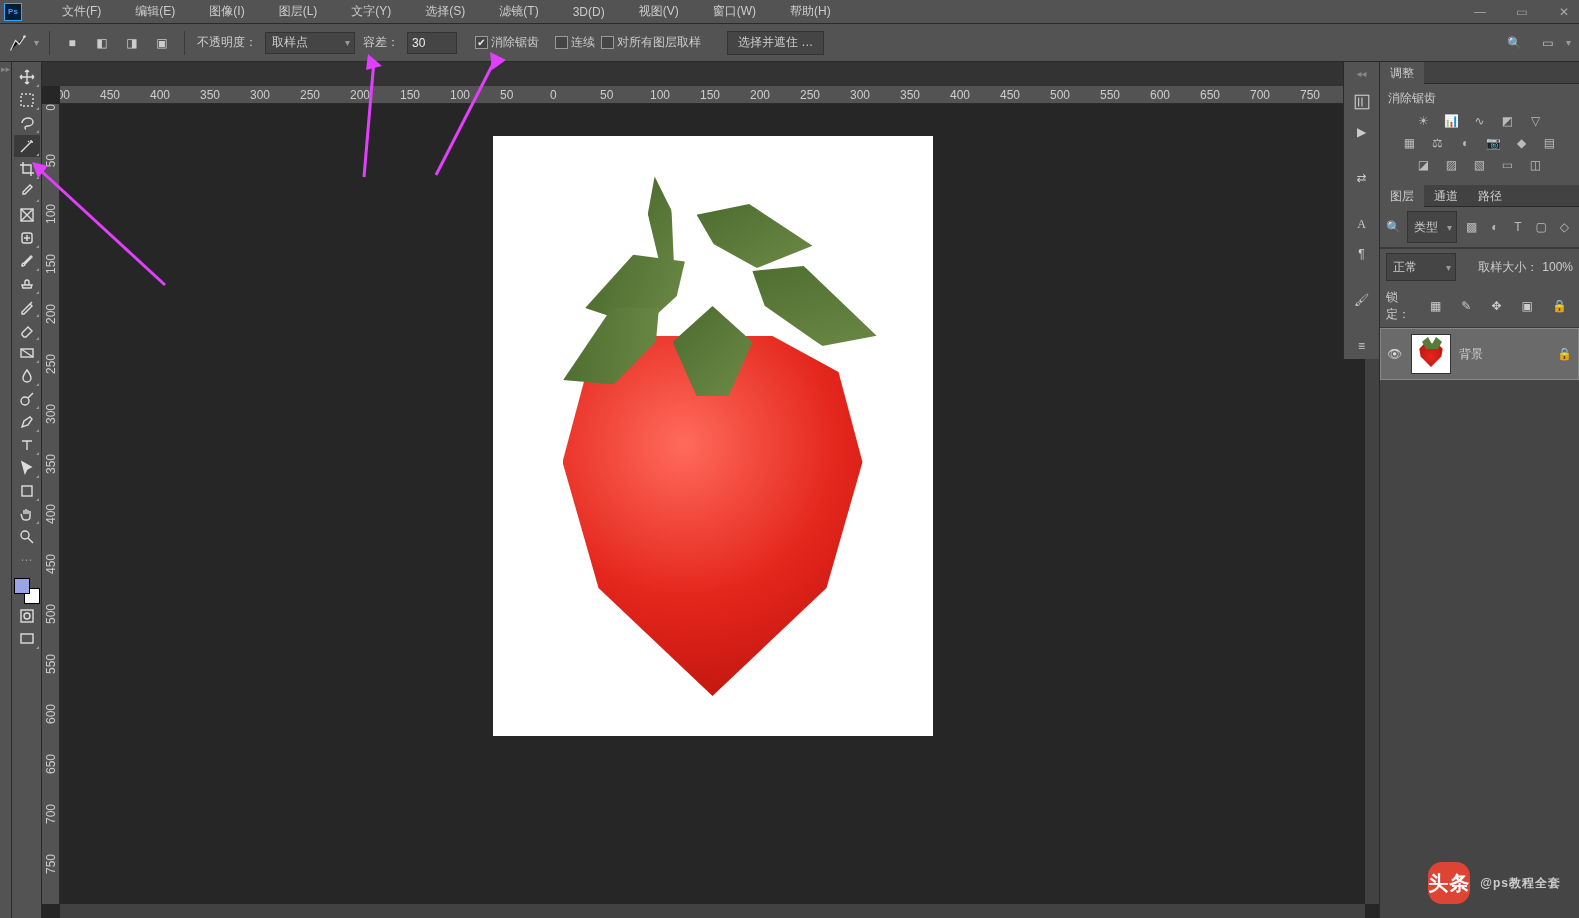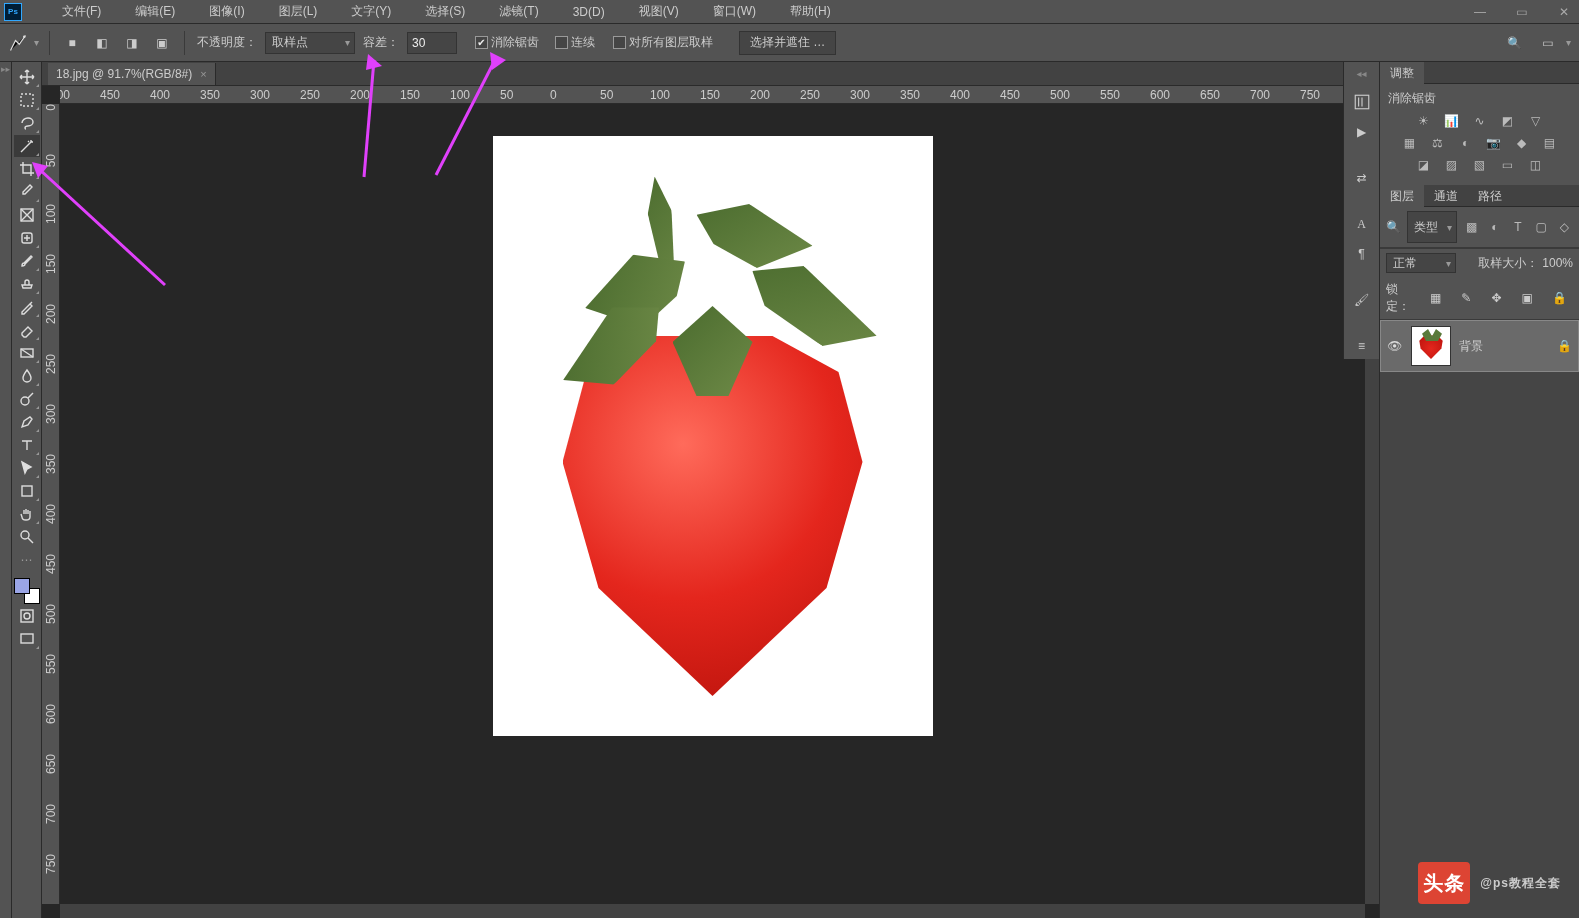--- a/index.html
+++ b/index.html
@@ -47,32 +47,32 @@
   .rightdock .grip{font-size:10px;color:#888;margin-bottom:6px}
   .dock-ic{width:28px;height:26px;display:flex;align-items:center;justify-content:center;color:#ccc}
   .panels{position:absolute;top:62px;right:0;width:200px;bottom:0;background:#535353;border-left:1px solid #2a2a2a;display:flex;flex-direction:column}
   .panel-tab{height:22px;background:#424242;display:flex;align-items:center;border-bottom:1px solid #2a2a2a}
   .panel-tab span{padding:0 10px;height:22px;line-height:22px}
   .panel-tab .act{background:#535353}
   .adj{padding:6px 8px}
   .adj-row{display:flex;gap:8px;margin:6px 0;justify-content:center}
   .adj-ic{width:20px;height:16px;color:#bbb;display:flex;align-items:center;justify-content:center}
   .lay-opts{padding:4px 6px;display:flex;align-items:center;gap:4px;border-top:1px solid #3a3a3a;font-size:11px;color:#999}
-  .lay-opts .dropdown{min-width:70px;height:20px}
+  .lay-opts .dropdown{min-width:70px;height:28px}
   .filter-row{display:flex;align-items:center;gap:6px;padding:4px 6px;border-bottom:1px solid #3a3a3a}
   .lock-row{display:flex;align-items:center;gap:20px;padding:4px 6px;border-bottom:1px solid #3a3a3a;font-size:11px;color:#999}
   .layer-list{flex:1;background:#454545}
   .layer-row{display:flex;align-items:center;height:52px;background:#6a6a6a;border:1px solid #888;padding:0 6px;gap:8px}
   .eye{width:16px;color:#ddd}
   .thumb{width:40px;height:40px;background:#fff;border:1px solid #333;position:relative;overflow:hidden}
   .lockic{margin-left:auto;color:#ccc}
   .arrow{position:absolute;pointer-events:none}
   .search-ic{margin-left:auto}
   .watermark{position:absolute;right:18px;bottom:14px;font-size:34px;font-weight:bold;color:#fff;letter-spacing:1px;display:flex;align-items:center;gap:10px}
-  .wm-badge{background:#d43;width:52px;height:42px;border-radius:4px;display:flex;align-items:center;justify-content:center;font-size:20px;color:#fff}
+  .wm-badge{background:#d43;width:42px;height:42px;border-radius:14px;display:flex;align-items:center;justify-content:center;font-size:20px;color:#fff}
   
   .straw-body{position:absolute;left:70px;top:200px;width:300px;height:360px;background:radial-gradient(circle at 40% 30%,#ff6b5b,#e4261d 50%,#b30f08);clip-path:polygon(50% 100%,12% 70%,0% 35%,8% 10%,30% 0%,70% 0%,92% 10%,100% 35%,88% 70%);}
   .leaf{position:absolute;background:linear-gradient(135deg,#4a6b2e,#6e8a47);}
 </style>
 </head>
 <body>
 
 <div class="menubar">
   <div class="ps-logo">Ps</div>
   <div class="menu-item">文件(F)</div>
@@ -113,21 +113,21 @@
   <span class="lbl">容差：</span>
   <input class="txt-input" value="30" style="">
   <label style="display:flex;align-items:center;margin-left:12px">
       <span class="chk on"></span>
       <span>消除锯齿</span>
     </label>
   <label style="display:flex;align-items:center;margin-left:10px">
       <span class="chk"></span>
       <span>连续</span>
     </label>
-  <label style="display:flex;align-items:center;margin-left:12px">
+  <label style="display:flex;align-items:center;margin-left:0">
       <span class="chk"></span>
       <span>对所有图层取样</span>
     </label>
   <div class="btn" style="margin-left:20px">选择并遮住 …</div>
   <div class="search-ic" style="margin-left:auto;margin-right:8px">🔍</div>
   <div class="sq-btn">▭</div>
   <span style="color:#999;font-size:10px">▾</span>
 </div>
 
 <div class="workspace">
@@ -276,26 +276,20 @@
         </svg>
       </div>
     <div class="t">
         <svg viewBox="0 0 16 16">
           <rect x="2" y="3" width="12" height="9"></rect>
         </svg>
         <span class="dot"></span>
       </div>
   </div>
 
-  <div class="tabstrip">
-    <div class="doctab">
-      <span>18.jpg @ 91.7%(RGB/8#)</span>
-      <span class="x">×</span>
-    </div>
-  </div>
   <div class="canvas-host">
     <div class="ruler-h" id="rh">
         <span style="left: -10px;">500</span>
         <span style="left: 40px;">450</span>
         <span style="left: 90px;">400</span>
         <span style="left: 140px;">350</span>
         <span style="left: 190px;">300</span>
         <span style="left: 240px;">250</span>
         <span style="left: 290px;">200</span>
         <span style="left: 340px;">150</span>

